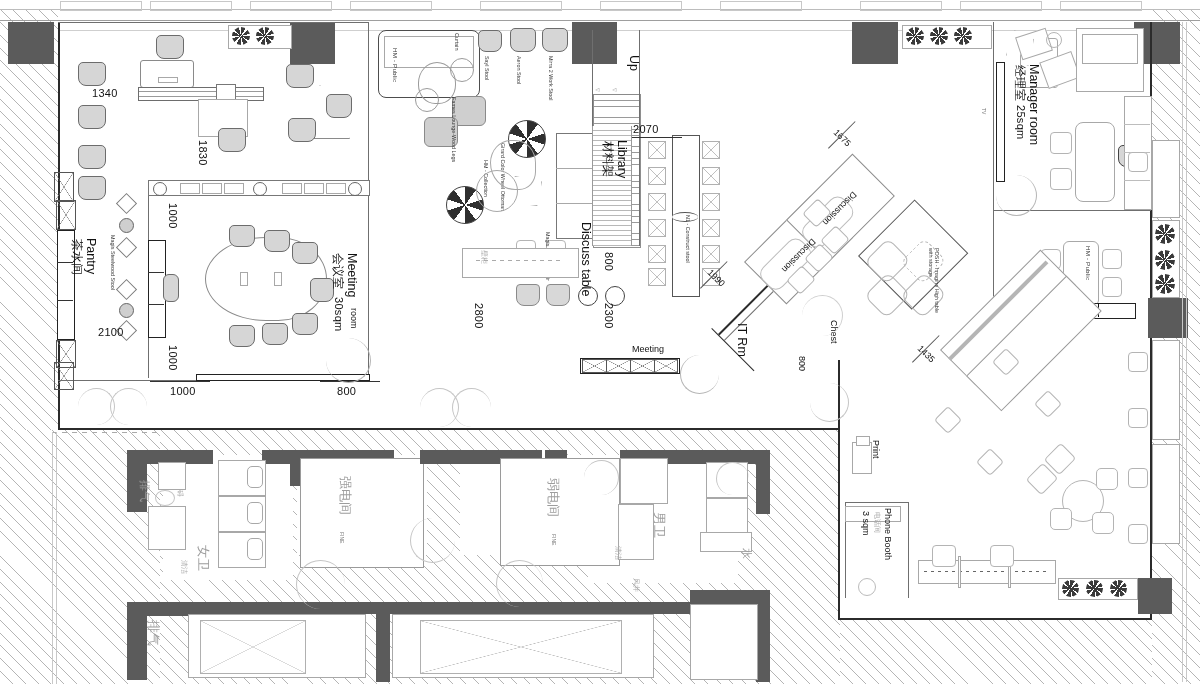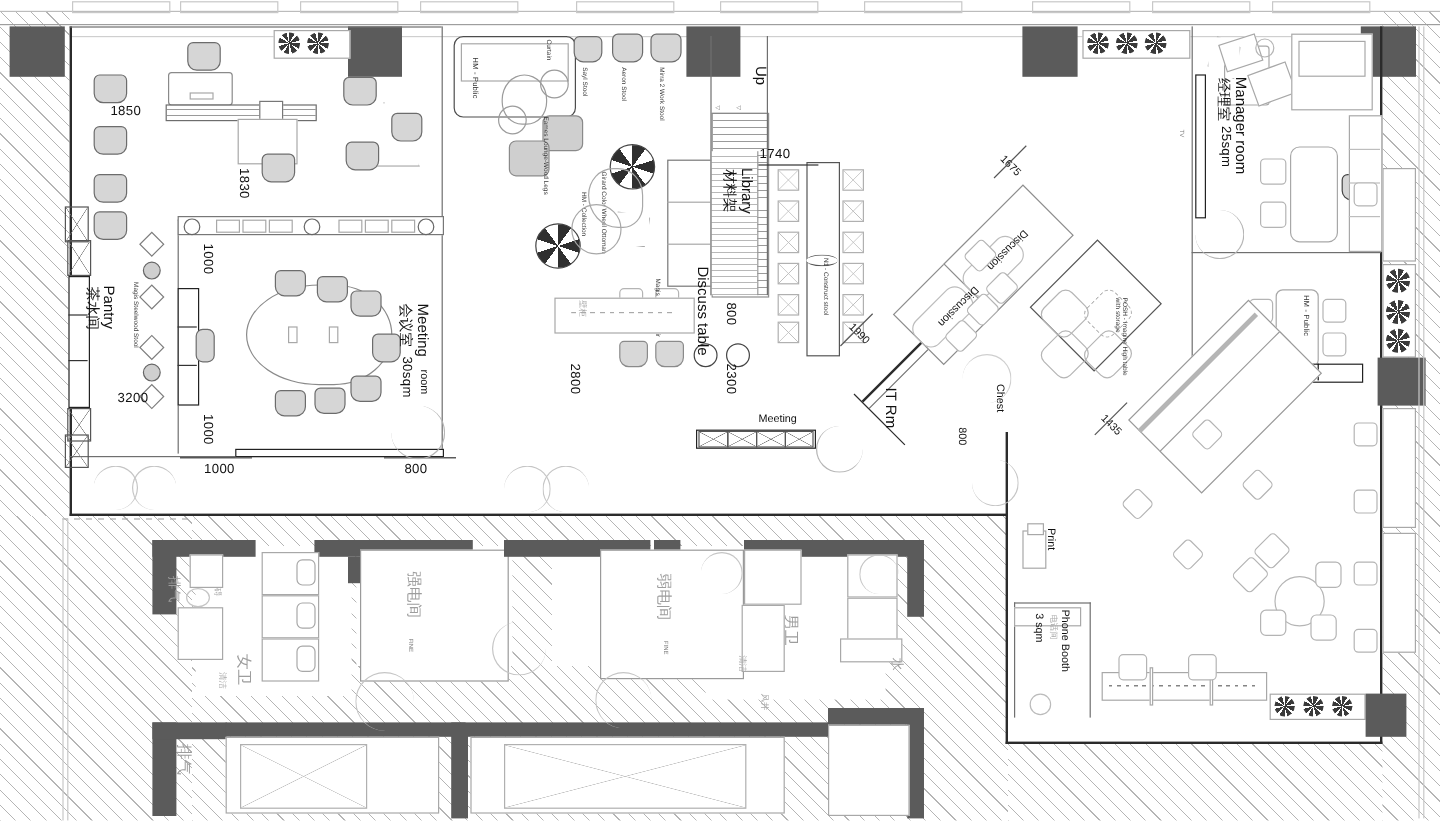--- a/index.html
+++ b/index.html
@@ -159,39 +159,39 @@
   <div class="abs" style="left:138px;top:87px;width:124px;height:12px;border:1px solid #6d6d6d;background:linear-gradient(to bottom,#fff 0 3px,#9a9a9a 3px 4px,#fff 4px 8px,#9a9a9a 8px 9px,#fff 9px 12px);"></div>
   <div class="abs box" style="left:216px;top:84px;width:18px;height:18px;"></div>
   <div class="abs box-l" style="left:198px;top:99px;width:48px;height:36px;"></div>
   <div class="chair" style="left:218px;top:128px;width:26px;height:22px;"></div>
 
   <div class="abs" style="left:290px;top:85px;width:58px;height:52px;border:1px solid #8a8a8a;background:#fff;clip-path:polygon(50% 0,100% 100%,0 100%);"></div>
   <div class="chair" style="left:286px;top:64px;width:26px;height:22px;"></div>
   <div class="chair" style="left:326px;top:94px;width:24px;height:22px;"></div>
   <div class="chair" style="left:288px;top:118px;width:26px;height:22px;"></div>
 
-  <div class="lbl dim" style="left:92px;top:88px;">1850</div>
+  <div class="lbl dim" style="left:92px;top:88px;">1340</div>
   <div class="lbl dim rot90" style="left:208px;top:140px;">1830</div>
 
   <div class="abs box-d" style="left:57px;top:230px;width:16px;height:108px;"></div>
   <div class="abs" style="left:57px;top:262px;width:16px;height:1px;background:#333;"></div>
   <div class="abs" style="left:57px;top:300px;width:16px;height:1px;background:#333;"></div>
   <div class="xbox" style="left:56px;top:200px;width:18px;height:28px;"></div>
   <div class="xbox" style="left:56px;top:340px;width:18px;height:26px;"></div>
   <div class="lbl room-en rot90" style="left:97px;top:238px;">Pantry</div>
   <div class="lbl room-cn rot90" style="left:83px;top:239px;">茶水间</div>
 
   <div class="abs" style="left:119px;top:196px;width:13px;height:13px;border:1px solid #7d7d7d;transform:rotate(45deg);"></div>
   <div class="dot" style="left:119px;top:218px;width:13px;height:13px;background:#cfcfcf;"></div>
   <div class="abs" style="left:119px;top:240px;width:13px;height:13px;border:1px solid #7d7d7d;transform:rotate(45deg);"></div>
   <div class="abs" style="left:119px;top:282px;width:13px;height:13px;border:1px solid #7d7d7d;transform:rotate(45deg);"></div>
   <div class="dot" style="left:119px;top:303px;width:13px;height:13px;background:#cfcfcf;"></div>
   <div class="abs" style="left:119px;top:323px;width:13px;height:13px;border:1px solid #7d7d7d;transform:rotate(45deg);"></div>
   <div class="lbl furn2 rot90" style="left:115px;top:235px;">Magis Steelwood Stool</div>
-  <div class="lbl dim" style="left:98px;top:327px;">3200</div>
+  <div class="lbl dim" style="left:98px;top:327px;">2100</div>
 
   <div class="abs ln2" style="left:148px;top:183px;width:1px;height:195px;"></div>
   <div class="abs ln2" style="left:148px;top:183px;width:220px;height:1px;"></div>
   <div class="abs box" style="left:148px;top:180px;width:220px;height:14px;"></div>
   <div class="abs box-l" style="left:180px;top:183px;width:18px;height:9px;"></div>
   <div class="abs box-l" style="left:202px;top:183px;width:18px;height:9px;"></div>
   <div class="abs box-l" style="left:224px;top:183px;width:18px;height:9px;"></div>
   <div class="abs box-l" style="left:282px;top:183px;width:18px;height:9px;"></div>
   <div class="abs box-l" style="left:304px;top:183px;width:18px;height:9px;"></div>
   <div class="abs box-l" style="left:326px;top:183px;width:18px;height:9px;"></div>
@@ -303,21 +303,21 @@
   <div class="xbox-lt" style="left:648px;top:219px;width:16px;height:16px;"></div>
   <div class="xbox-lt" style="left:648px;top:245px;width:16px;height:16px;"></div>
   <div class="xbox-lt" style="left:648px;top:268px;width:16px;height:16px;"></div>
   <div class="xbox-lt" style="left:702px;top:141px;width:16px;height:16px;"></div>
   <div class="xbox-lt" style="left:702px;top:167px;width:16px;height:16px;"></div>
   <div class="xbox-lt" style="left:702px;top:193px;width:16px;height:16px;"></div>
   <div class="xbox-lt" style="left:702px;top:219px;width:16px;height:16px;"></div>
   <div class="xbox-lt" style="left:702px;top:245px;width:16px;height:16px;"></div>
   <div class="xbox-lt" style="left:702px;top:268px;width:16px;height:16px;"></div>
 
-  <div class="lbl dim" style="left:633px;top:124px;">1740</div>
+  <div class="lbl dim" style="left:633px;top:124px;">2070</div>
   <div class="dimline" style="left:632px;top:137px;width:50px;"></div>
 
   <div class="abs box-d" style="left:580px;top:358px;width:98px;height:14px;"></div>
   <div class="xbox" style="left:582px;top:359px;width:23px;height:12px;"></div>
   <div class="xbox" style="left:606px;top:359px;width:23px;height:12px;"></div>
   <div class="xbox" style="left:630px;top:359px;width:23px;height:12px;"></div>
   <div class="xbox" style="left:654px;top:359px;width:22px;height:12px;"></div>
   <div class="lbl dim-sm" style="left:632px;top:345px;">Meeting</div>
 
   <div class="abs" style="left:718px;top:334px;width:170px;height:1.6px;background:#2b2b2b;transform-origin:0 0;transform:rotate(-45deg);"></div>

